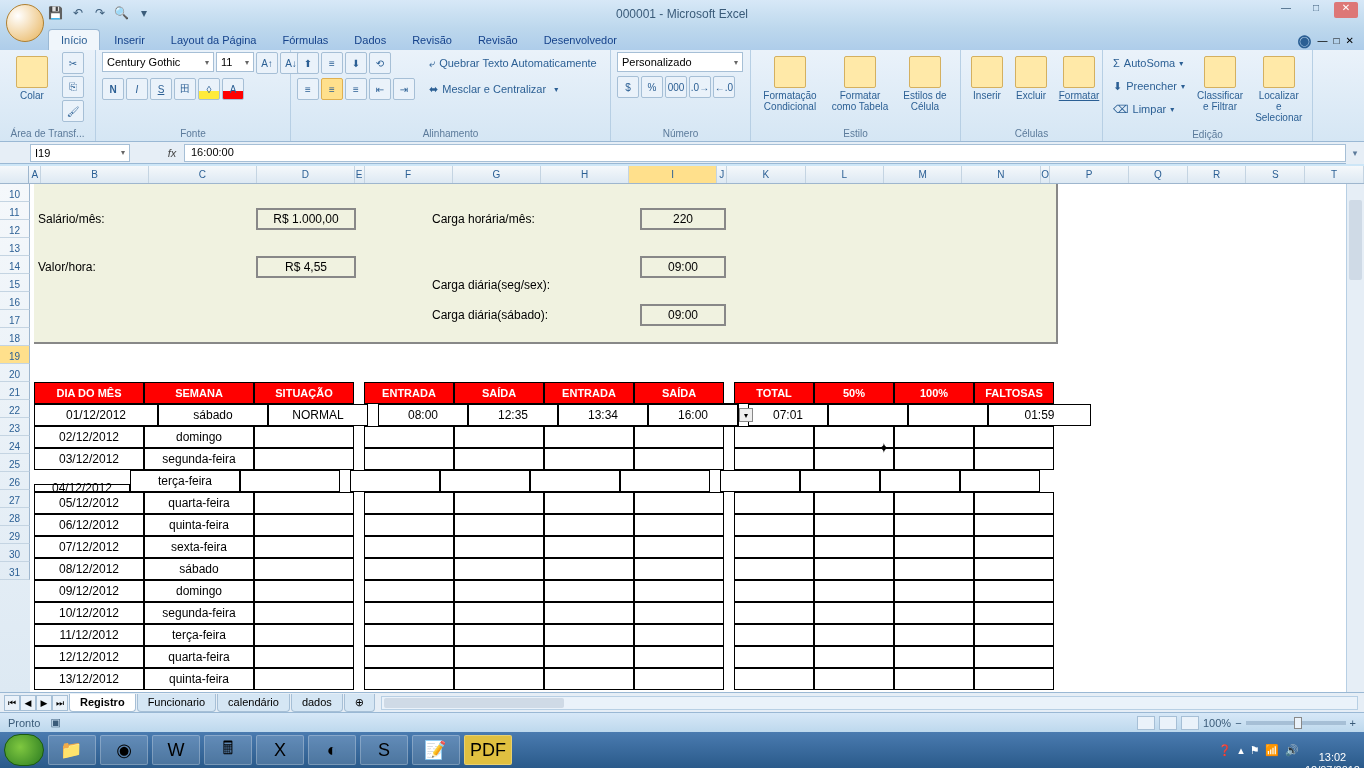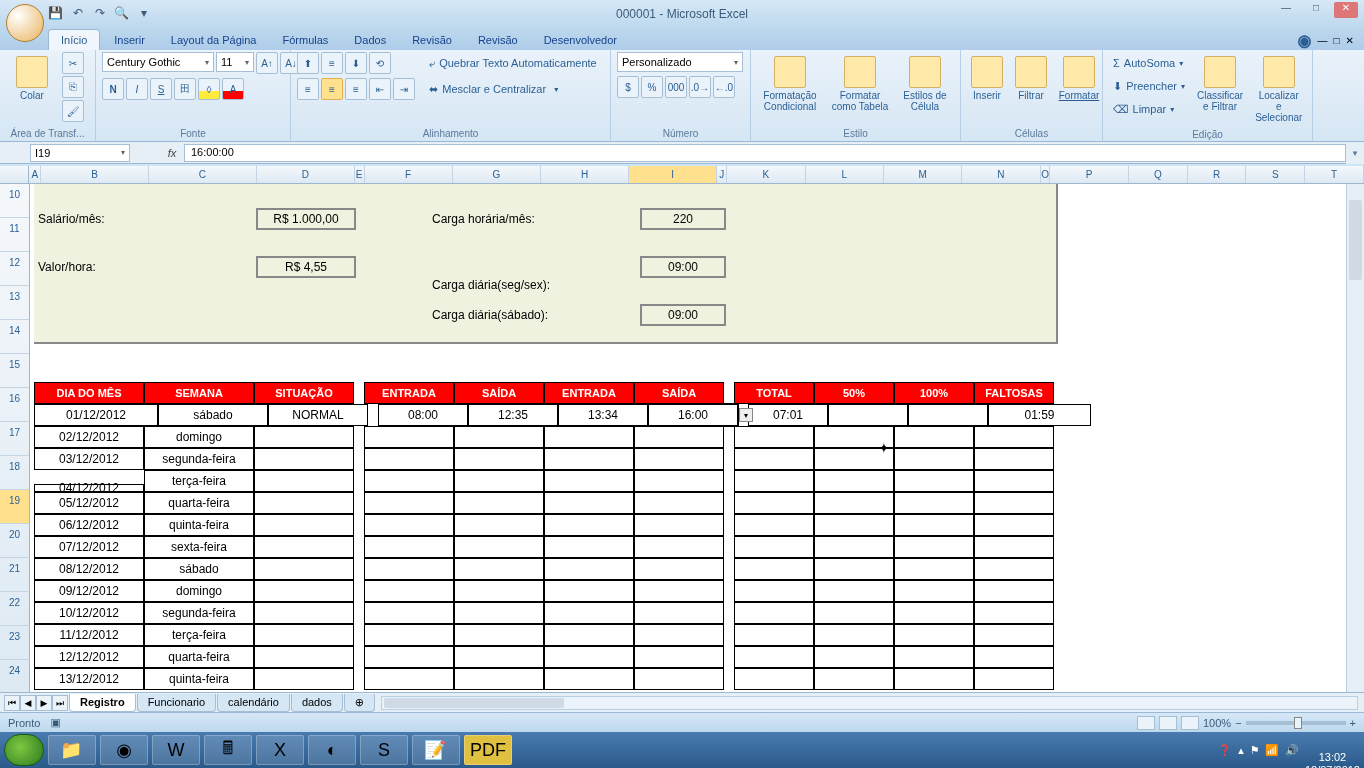--- a/index.html
+++ b/index.html
@@ -44,21 +44,21 @@
 .formula-expand { width: 18px; height: 22px; background: #e6eef6; display:flex; align-items:center; justify-content:center; font-size:9px; color:#5b7a9a;}
 
 
 .grid-wrap { position: absolute; top: 166px; left: 0; right: 0; bottom: 76px; background: #fff; display: flex; flex-direction: column; }
 .col-headers { height: 18px; display: flex; background: linear-gradient(to bottom, #f5f8fb, #dde9f3); border-bottom: 1px solid #9eb6ce; }
 .corner { width: 30px; border-right: 1px solid #9eb6ce; background: linear-gradient(to bottom, #f5f8fb, #dde9f3);}
 .col-h { border-right: 1px solid #c4d4e2; font-size: 10px; text-align: center; line-height: 18px; color: #2b5f94; }
 .col-h.sel { background: #ffe08c; }
 .grid-body { flex: 1; display: flex; overflow: hidden; }
 .row-headers { width: 30px; background: linear-gradient(to bottom, #f5f8fb, #dde9f3); }
-.row-h { height: 34px; border-bottom: 1px solid #c4d4e2; border-right: 1px solid #9eb6ce; font-size: 10px; text-align: center; line-height: 22px; color: #2b5f94; }
+.row-h { height: 18px; border-bottom: 1px solid #c4d4e2; border-right: 1px solid #9eb6ce; font-size: 10px; text-align: center; line-height: 22px; color: #2b5f94; }
 .row-h.sel { background: #ffe08c; }
 .cells { position: relative; flex: 1; }
 
 
 .sheet-bg { position: absolute; left: 4px; top: 0; width: 1024px; height: 160px; background: #f0f2e0; border: 2px solid #888; border-top: none; border-left: none; border-right: 2px solid #888;}
 .info-row { position: absolute; display: flex; align-items: center; font-family: "Century Gothic", sans-serif; font-size: 12px; }
 .info-label { width: 200px; }
 .info-box { border: 2px solid #888; padding: 2px 10px; min-width: 100px; text-align: center; background: #f0f2e0;}
 
 .table-wrap { position: absolute; top: 198px; left: 4px; }
@@ -247,21 +247,21 @@
   </div>
 
   <div class="group" style="width:142px;">
     <div class="group-body">
       <div class="big-btn" style="width:42px;">
           <div class="ico"></div>
           <span>Inserir</span>
         </div>
       <div class="big-btn" style="width:42px;">
           <div class="ico"></div>
-          <span>Filtrar</span>
+          <span>Excluir</span>
         </div>
       <div class="big-btn" style="width:48px;text-decoration:underline;">
           <div class="ico"></div>
           <span>Formatar</span>
         </div>
     </div>
     <div class="group-label">Células</div>
   </div>
 
   <div class="group" style="width:210px;">
@@ -444,21 +444,21 @@
             <div class="t-cell" style="width: 90px;"></div>
             <div class="t-cell" style="width: 90px;"></div>
             <div class="t-cell" style="width: 90px;"></div>
             <div class="t-cell gap-cell" style="width: 10px;"></div>
             <div class="t-cell" style="width: 80px;"></div>
             <div class="t-cell" style="width: 80px;"></div>
             <div class="t-cell" style="width: 80px;"></div>
             <div class="t-cell" style="width: 80px;"></div>
           </div>
           <div class="t-row">
-            <div class="t-cell" style="width: 110px; margin-top: 14px;">04/12/2012</div>
+            <div class="t-cell" style="width: 96px; margin-top: 14px;">04/12/2012</div>
             <div class="t-cell" style="width: 110px;">terça-feira</div>
             <div class="t-cell" style="width: 100px;"></div>
             <div class="t-cell gap-cell" style="width: 10px;"></div>
             <div class="t-cell" style="width: 90px;"></div>
             <div class="t-cell" style="width: 90px;"></div>
             <div class="t-cell" style="width: 90px;"></div>
             <div class="t-cell" style="width: 90px;"></div>
             <div class="t-cell gap-cell" style="width: 10px;"></div>
             <div class="t-cell" style="width: 80px;"></div>
             <div class="t-cell" style="width: 80px;"></div>

